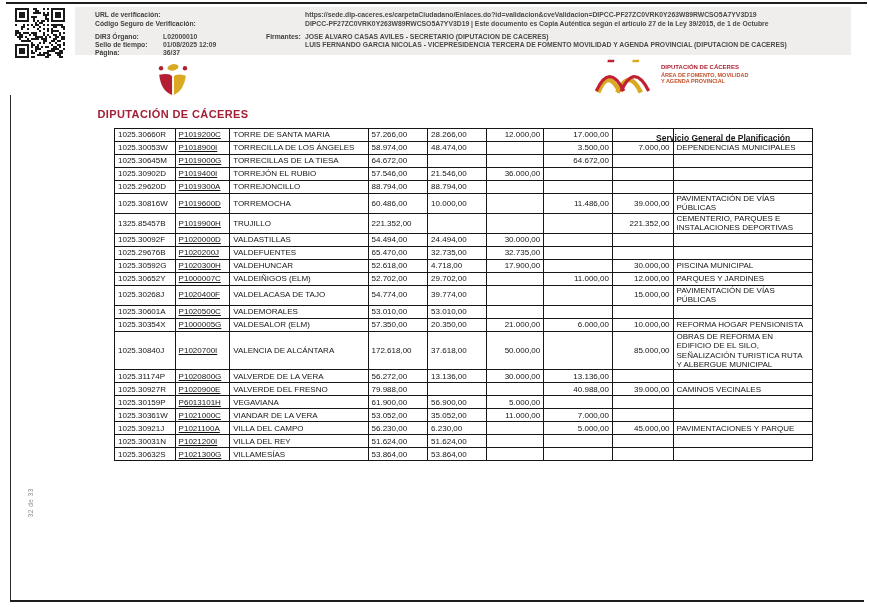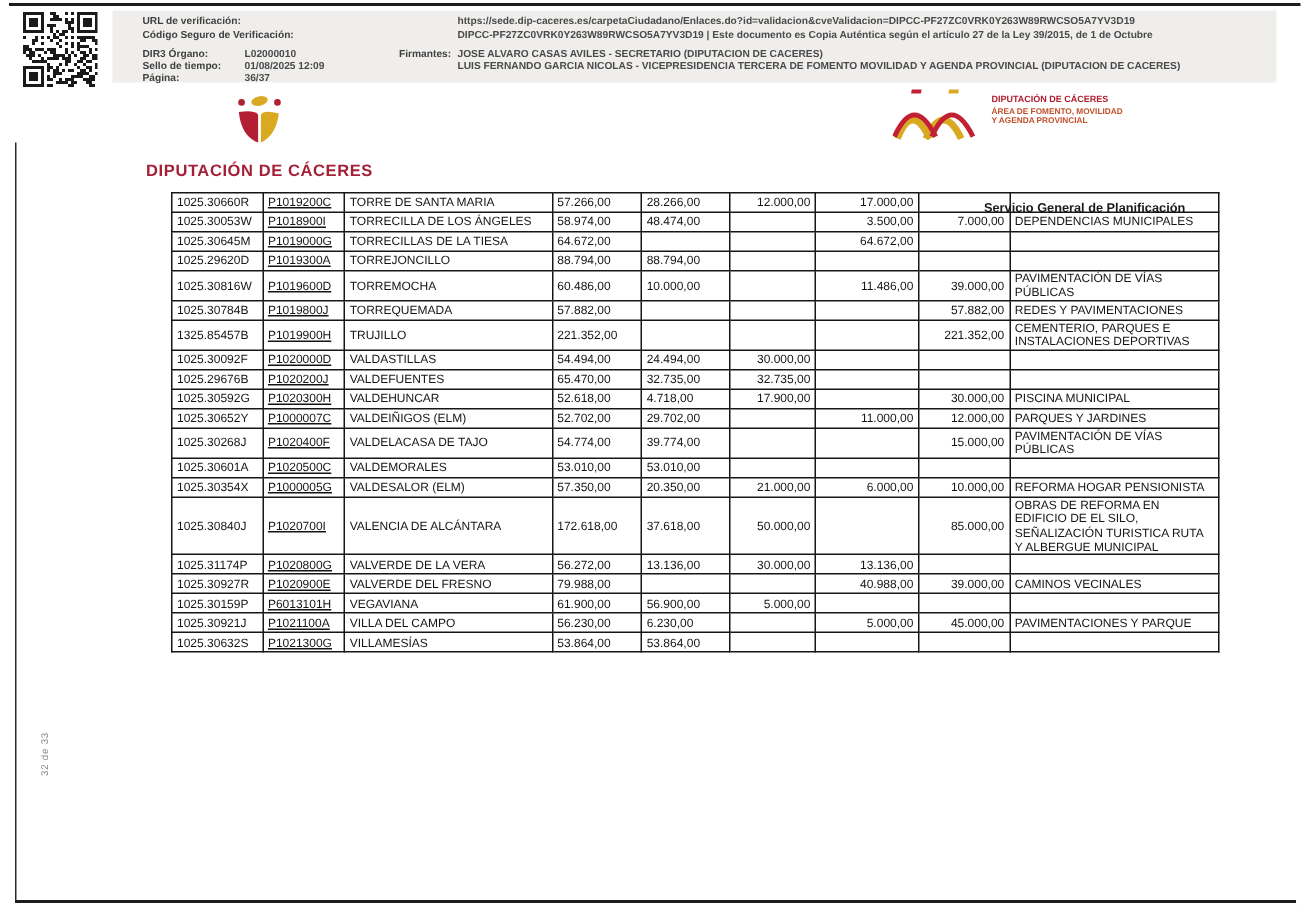--- a/index.html
+++ b/index.html
@@ -348,51 +348,51 @@
           <td class="c1">P1019000G</td>
           <td class="c2">TORRECILLAS DE LA TIESA</td>
           <td class="c3">64.672,00</td>
           <td class="c4"></td>
           <td class="c5"></td>
           <td class="c6">64.672,00</td>
           <td class="c7"></td>
           <td class="c8"></td>
         </tr>
         <tr>
+          <td class="c0">1025.30902D</td>
+          <td class="c1">P1019400I</td>
+          <td class="c2">TORREJÓN EL RUBIO</td>
+          <td class="c3">57.546,00</td>
+          <td class="c4">21.546,00</td>
+          <td class="c5">36.000,00</td>
+          <td class="c6"></td>
+          <td class="c7"></td>
+          <td class="c8"></td>
+        </tr>
+        <tr>
           <td class="c0">1025.29620D</td>
           <td class="c1">P1019300A</td>
           <td class="c2">TORREJONCILLO</td>
           <td class="c3">88.794,00</td>
           <td class="c4">88.794,00</td>
           <td class="c5"></td>
           <td class="c6"></td>
           <td class="c7"></td>
           <td class="c8"></td>
         </tr>
         <tr>
           <td class="c0">1025.30816W</td>
           <td class="c1">P1019600D</td>
           <td class="c2">TORREMOCHA</td>
           <td class="c3">60.486,00</td>
           <td class="c4">10.000,00</td>
           <td class="c5"></td>
           <td class="c6">11.486,00</td>
           <td class="c7">39.000,00</td>
           <td class="c8">PAVIMENTACIÓN DE VÍAS PÚBLICAS</td>
-        </tr>
-        <tr>
-          <td class="c0">1025.30784B</td>
-          <td class="c1">P1019800J</td>
-          <td class="c2">TORREQUEMADA</td>
-          <td class="c3">57.882,00</td>
-          <td class="c4"></td>
-          <td class="c5"></td>
-          <td class="c6"></td>
-          <td class="c7">57.882,00</td>
-          <td class="c8">REDES Y PAVIMENTACIONES</td>
         </tr>
         <tr>
           <td class="c0">1325.85457B</td>
           <td class="c1">P1019900H</td>
           <td class="c2">TRUJILLO</td>
           <td class="c3">221.352,00</td>
           <td class="c4"></td>
           <td class="c5"></td>
           <td class="c6"></td>
           <td class="c7">221.352,00</td>
@@ -513,31 +513,53 @@
           <td class="c1">P6013101H</td>
           <td class="c2">VEGAVIANA</td>
           <td class="c3">61.900,00</td>
           <td class="c4">56.900,00</td>
           <td class="c5">5.000,00</td>
           <td class="c6"></td>
           <td class="c7"></td>
           <td class="c8"></td>
         </tr>
         <tr>
+          <td class="c0">1025.30361W</td>
+          <td class="c1">P1021000C</td>
+          <td class="c2">VIANDAR DE LA VERA</td>
+          <td class="c3">53.052,00</td>
+          <td class="c4">35.052,00</td>
+          <td class="c5">11.000,00</td>
+          <td class="c6">7.000,00</td>
+          <td class="c7"></td>
+          <td class="c8"></td>
+        </tr>
+        <tr>
           <td class="c0">1025.30921J</td>
           <td class="c1">P1021100A</td>
           <td class="c2">VILLA DEL CAMPO</td>
           <td class="c3">56.230,00</td>
           <td class="c4">6.230,00</td>
           <td class="c5"></td>
           <td class="c6">5.000,00</td>
           <td class="c7">45.000,00</td>
           <td class="c8">PAVIMENTACIONES Y PARQUE</td>
         </tr>
         <tr>
+          <td class="c0">1025.30031N</td>
+          <td class="c1">P1021200I</td>
+          <td class="c2">VILLA DEL REY</td>
+          <td class="c3">51.624,00</td>
+          <td class="c4">51.624,00</td>
+          <td class="c5"></td>
+          <td class="c6"></td>
+          <td class="c7"></td>
+          <td class="c8"></td>
+        </tr>
+        <tr>
           <td class="c0">1025.30632S</td>
           <td class="c1">P1021300G</td>
           <td class="c2">VILLAMESÍAS</td>
           <td class="c3">53.864,00</td>
           <td class="c4">53.864,00</td>
           <td class="c5"></td>
           <td class="c6"></td>
           <td class="c7"></td>
           <td class="c8"></td>
         </tr>

